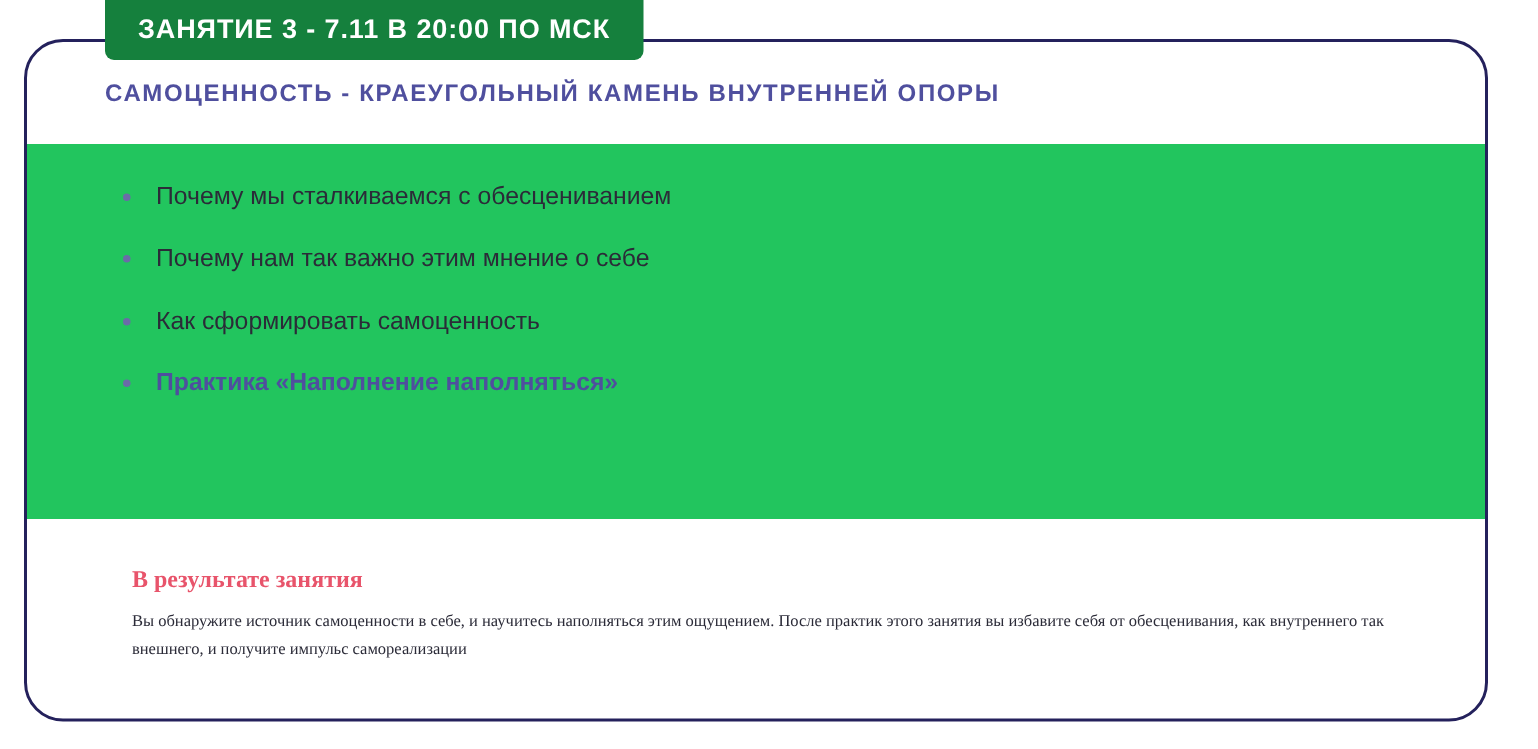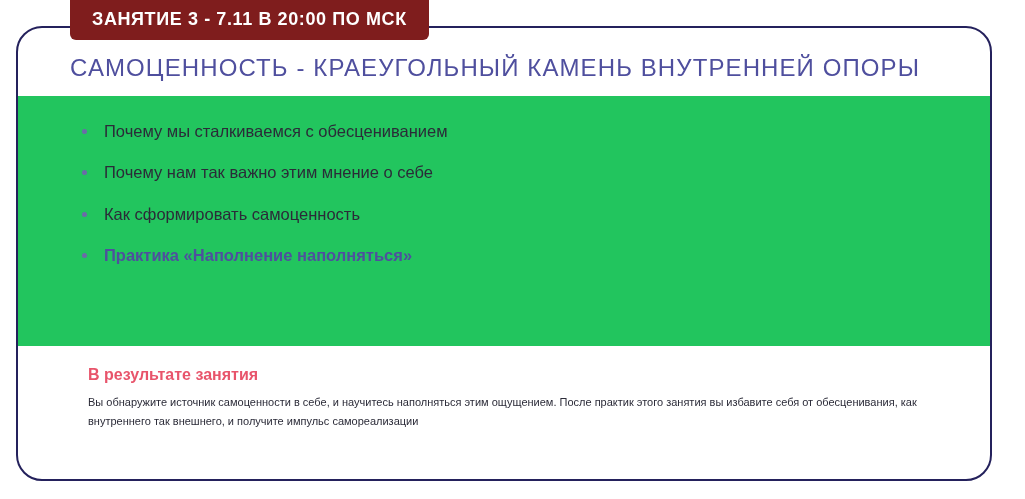--- a/index.html
+++ b/index.html
@@ -18,21 +18,21 @@
     position: relative;
     width: 1025px;
     height: 499px;
   }
 
   
   .badge {
     position: absolute;
     left: 70px;
     top: 0px;
-    background: #7f1d1d;
+    background: #15803d;
     color: #ffffff;
     font-size: 18px;
     font-weight: bold;
     letter-spacing: 0.6px;
     padding: 9px 22px 10px 22px;
     border-bottom-left-radius: 6px;
     border-bottom-right-radius: 6px;
     z-index: 5;
     white-space: nowrap;
   }
@@ -50,22 +50,22 @@
     box-sizing: border-box;
     overflow: hidden;
   }
 
   .card-title {
     position: absolute;
     left: 52px;
     top: 26px;
     right: 40px;
     color: #4f4f9e;
-    font-size: 24px;
-    font-weight: normal;
+    font-size: 16px;
+    font-weight: bold;
     letter-spacing: 1.1px;
   }
 
   .list-panel {
     position: absolute;
     left: 0;
     top: 68px;
     width: 100%;
     height: 250px;
     background: #22c55e;
@@ -99,22 +99,23 @@
   }
 
   .bullets li.highlight {
     color: #4f4f9e;
     font-weight: bold;
   }
 
   .result-block {
     position: absolute;
     left: 70px;
-    top: 338px;
+    top: 350px;
     right: 48px;
+    font-family: Liberation Serif, serif;
   }
 
   .result-heading {
     color: #e8546b;
     font-size: 16px;
     font-weight: bold;
     margin-bottom: 9px;
   }
 
   .result-text {

